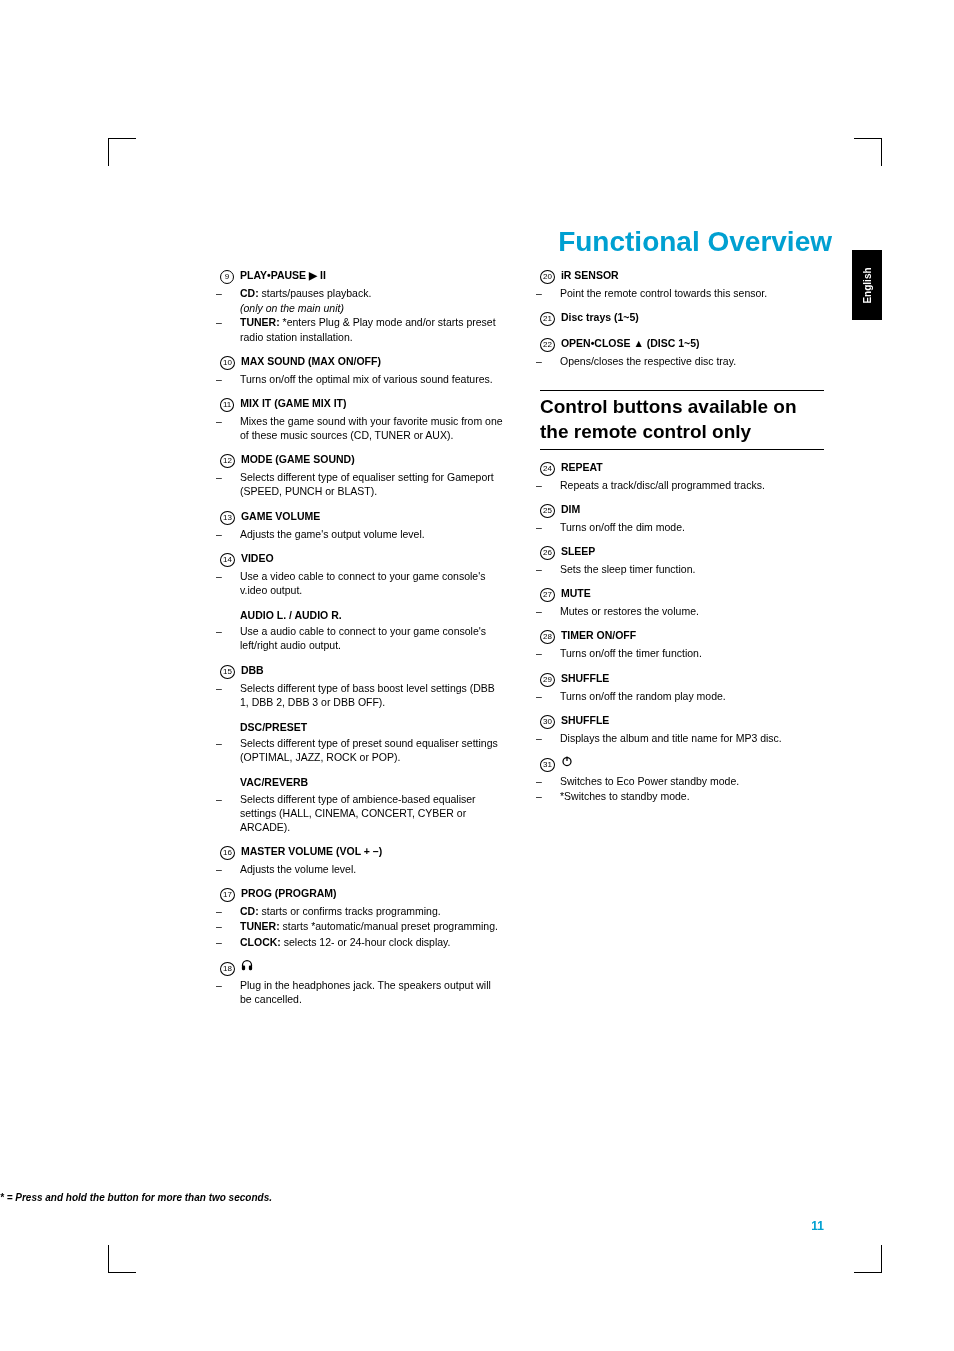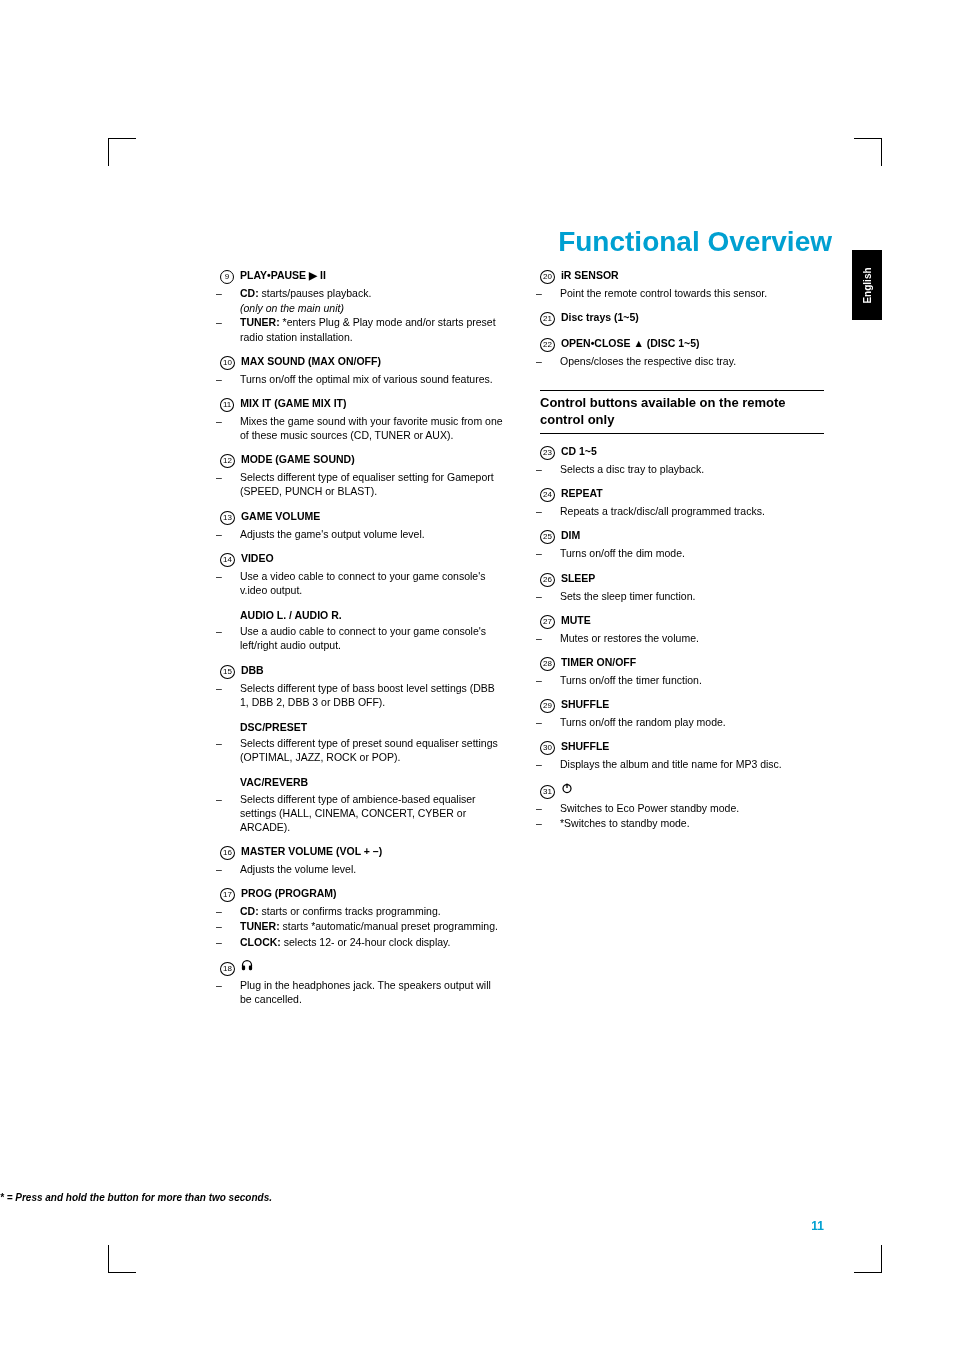--- a/index.html
+++ b/index.html
@@ -56,21 +56,21 @@
   .item-head { display: flex; align-items: baseline; gap: 6px; font-weight: bold; margin-bottom: 2px; }
   .num { display:inline-flex; align-items:center; justify-content:center; min-width:14px; height:14px; border:0.8px solid #000; border-radius:50%; font-size:8px; font-weight:normal; line-height:1; padding:0 2px; }
   .sub { padding-left: 20px; margin-bottom: 1px; text-indent: -12px; }
   .sub::before { content: "–"; display:inline-block; width:12px; }
   .subtitle { padding-left: 20px; font-weight: bold; margin-top: 11px; margin-bottom: 2px; }
   .boxed-title {
     border-top: 1px solid #000;
     border-bottom: 1px solid #000;
     padding: 4px 0;
     font-weight: bold;
-    font-size: 13px;
+    font-size: 19px;
     margin: 22px 0 10px 0;
     line-height: 1.3;
   }
   .footnote {
     position: absolute;
     bottom: 148px;
     left: 0; right: 0;
     text-align: left;
     font-size: 10px;
     font-style: italic;
@@ -203,27 +203,20 @@
         <div class="item">
           <div class="item-head">
             <span class="num">22</span>
             <span>OPEN•CLOSE ▲ (DISC 1~5)</span>
           </div>
           <div class="sub">Opens/closes the respective disc tray.</div>
         </div>
         <div class="boxed-title">Control buttons available on the remote control only</div>
         <div class="item">
           <div class="item-head">
-            <span class="num">23</span>
-            <span>CD 1~5</span>
-          </div>
-          <div class="sub">Selects a disc tray to playback.</div>
-        </div>
-        <div class="item">
-          <div class="item-head">
             <span class="num">24</span>
             <span>REPEAT</span>
           </div>
           <div class="sub">Repeats a track/disc/all programmed tracks.</div>
         </div>
         <div class="item">
           <div class="item-head">
             <span class="num">25</span>
             <span>DIM</span>
           </div>

